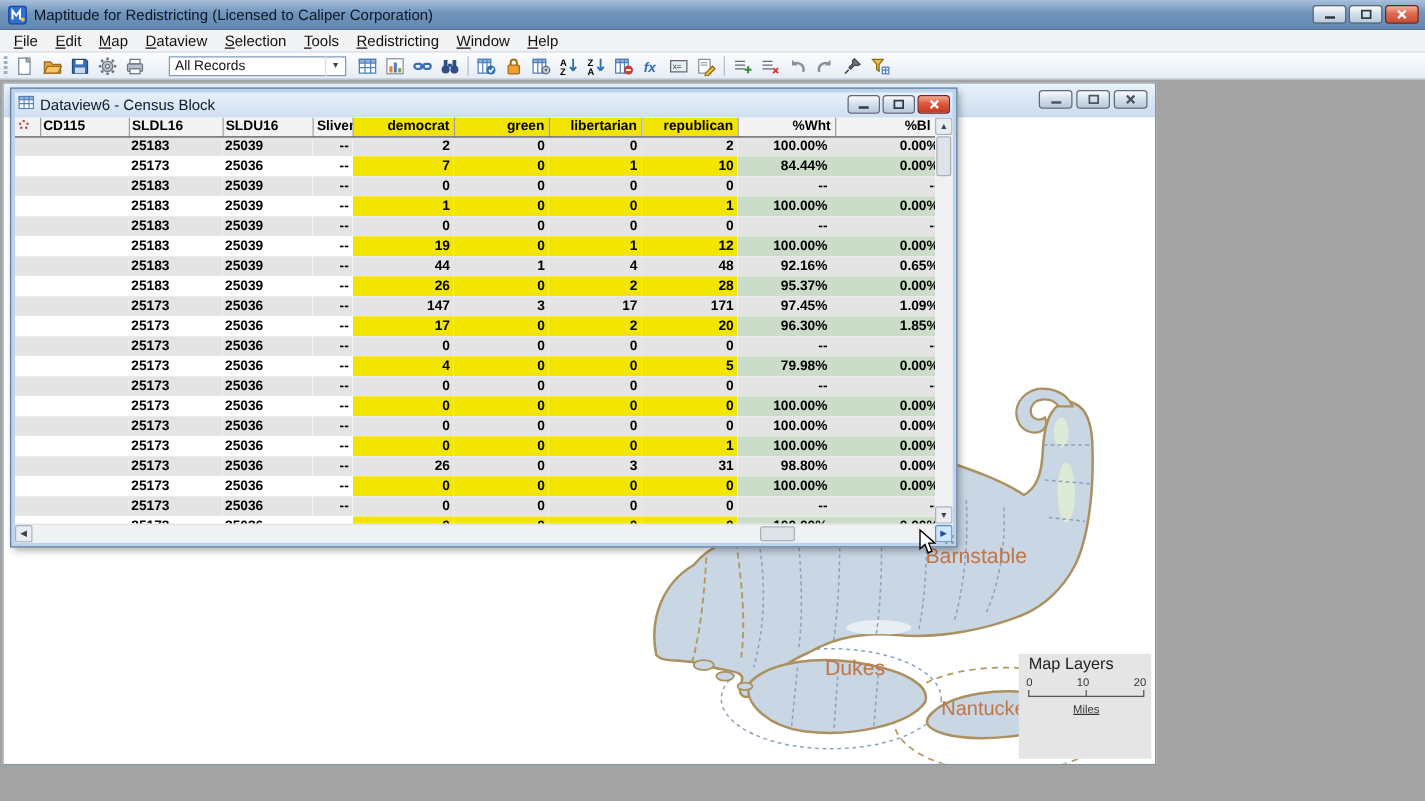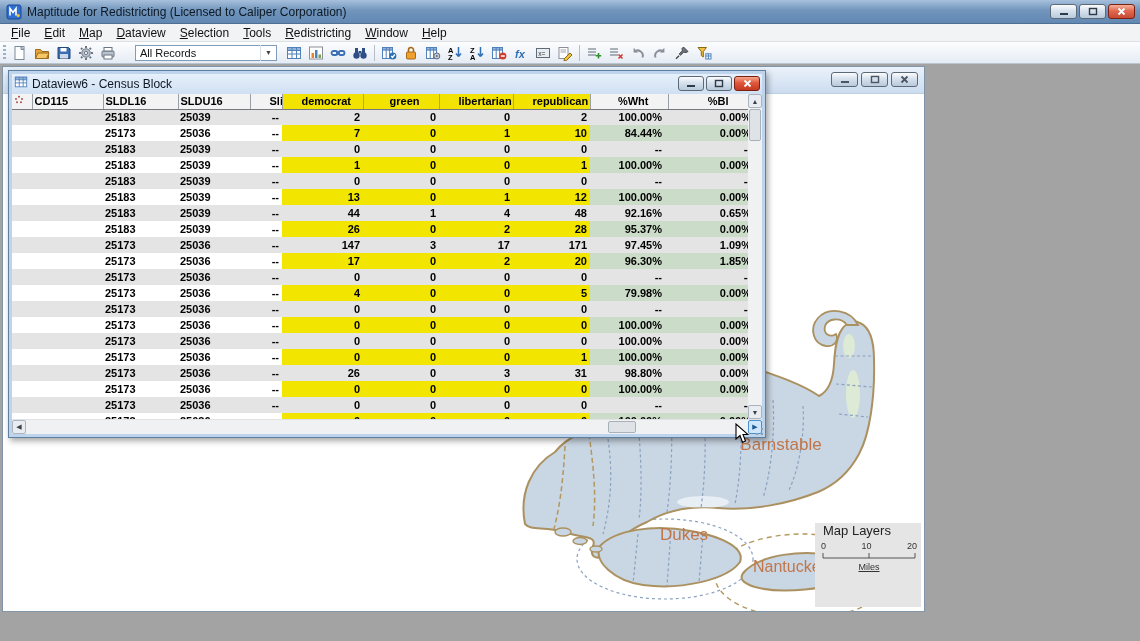--- a/index.html
+++ b/index.html
@@ -69,21 +69,21 @@
   .dvtitle .txt{font-size:12px;color:#0d1824;}
   .dvbtns{position:absolute;right:2px;top:2px;display:flex;gap:2px;}
   .dvbtn{width:26px;height:15px;border:1px solid #5c6a77;border-radius:3px;box-sizing:border-box;
     background:linear-gradient(#fbfcfd,#d6e1ec 45%,#b9cadc);display:flex;align-items:center;justify-content:center;}
   .dvbtn.close{background:linear-gradient(#f4a88e,#e0573c 45%,#c23a22);border-color:#7c2013;}
   .dvclient{position:relative;width:750px;height:340px;background:#fff;overflow:hidden;}
 
   table.dv{table-layout:fixed;border-collapse:collapse;width:736px;
     font-family:"Liberation Sans",sans-serif;font-size:11px;font-weight:bold;color:#000;}
   table.dv th{height:15px;background:#f3f3f3;border-right:1px solid #9aa0a6;border-bottom:1px solid #75797d;
-    padding:0 19px;font-size:11px;font-weight:bold;white-space:nowrap;overflow:hidden;box-sizing:border-box;}
+    padding:0 3px;font-size:11px;font-weight:bold;white-space:nowrap;overflow:hidden;box-sizing:border-box;}
   table.dv th.yellow{background:#f2e300;}
   table.dv td{height:16px;padding:0 3px;white-space:nowrap;overflow:hidden;box-sizing:border-box;}
   table.dv tr.odd td{background:#e4e4e4;}
   table.dv td.yellow{background:#f2e600;}
   table.dv td.green{background:#cbdcc8;}
   table.dv .la{text-align:left;padding-left:2px;}
   table.dv .ra{text-align:right;}
   table.dv td.wht{padding-right:6px;}
   table.dv td.clip span{display:inline-block;margin-right:-6px;}
   .dv-main{position:absolute;left:0;top:0;width:736px;height:319px;overflow:hidden;}
@@ -590,21 +590,21 @@
                   <td class="ra yellow">0</td>
                   <td class="ra green wht">--</td>
                   <td class="ra green clip"><span>--</span></td>
                 </tr>
                 <tr>
                   <td class="la"></td>
                   <td class="la"></td>
                   <td class="la">25183</td>
                   <td class="la">25039</td>
                   <td class="ra">--</td>
-                  <td class="ra yellow">13</td>
+                  <td class="ra yellow">19</td>
                   <td class="ra yellow">0</td>
                   <td class="ra yellow">1</td>
                   <td class="ra yellow">12</td>
                   <td class="ra green wht">100.00%</td>
                   <td class="ra green clip"><span>0.00%</span></td>
                 </tr>
                 <tr class="odd">
                   <td class="la"></td>
                   <td class="la"></td>
                   <td class="la">25183</td>

